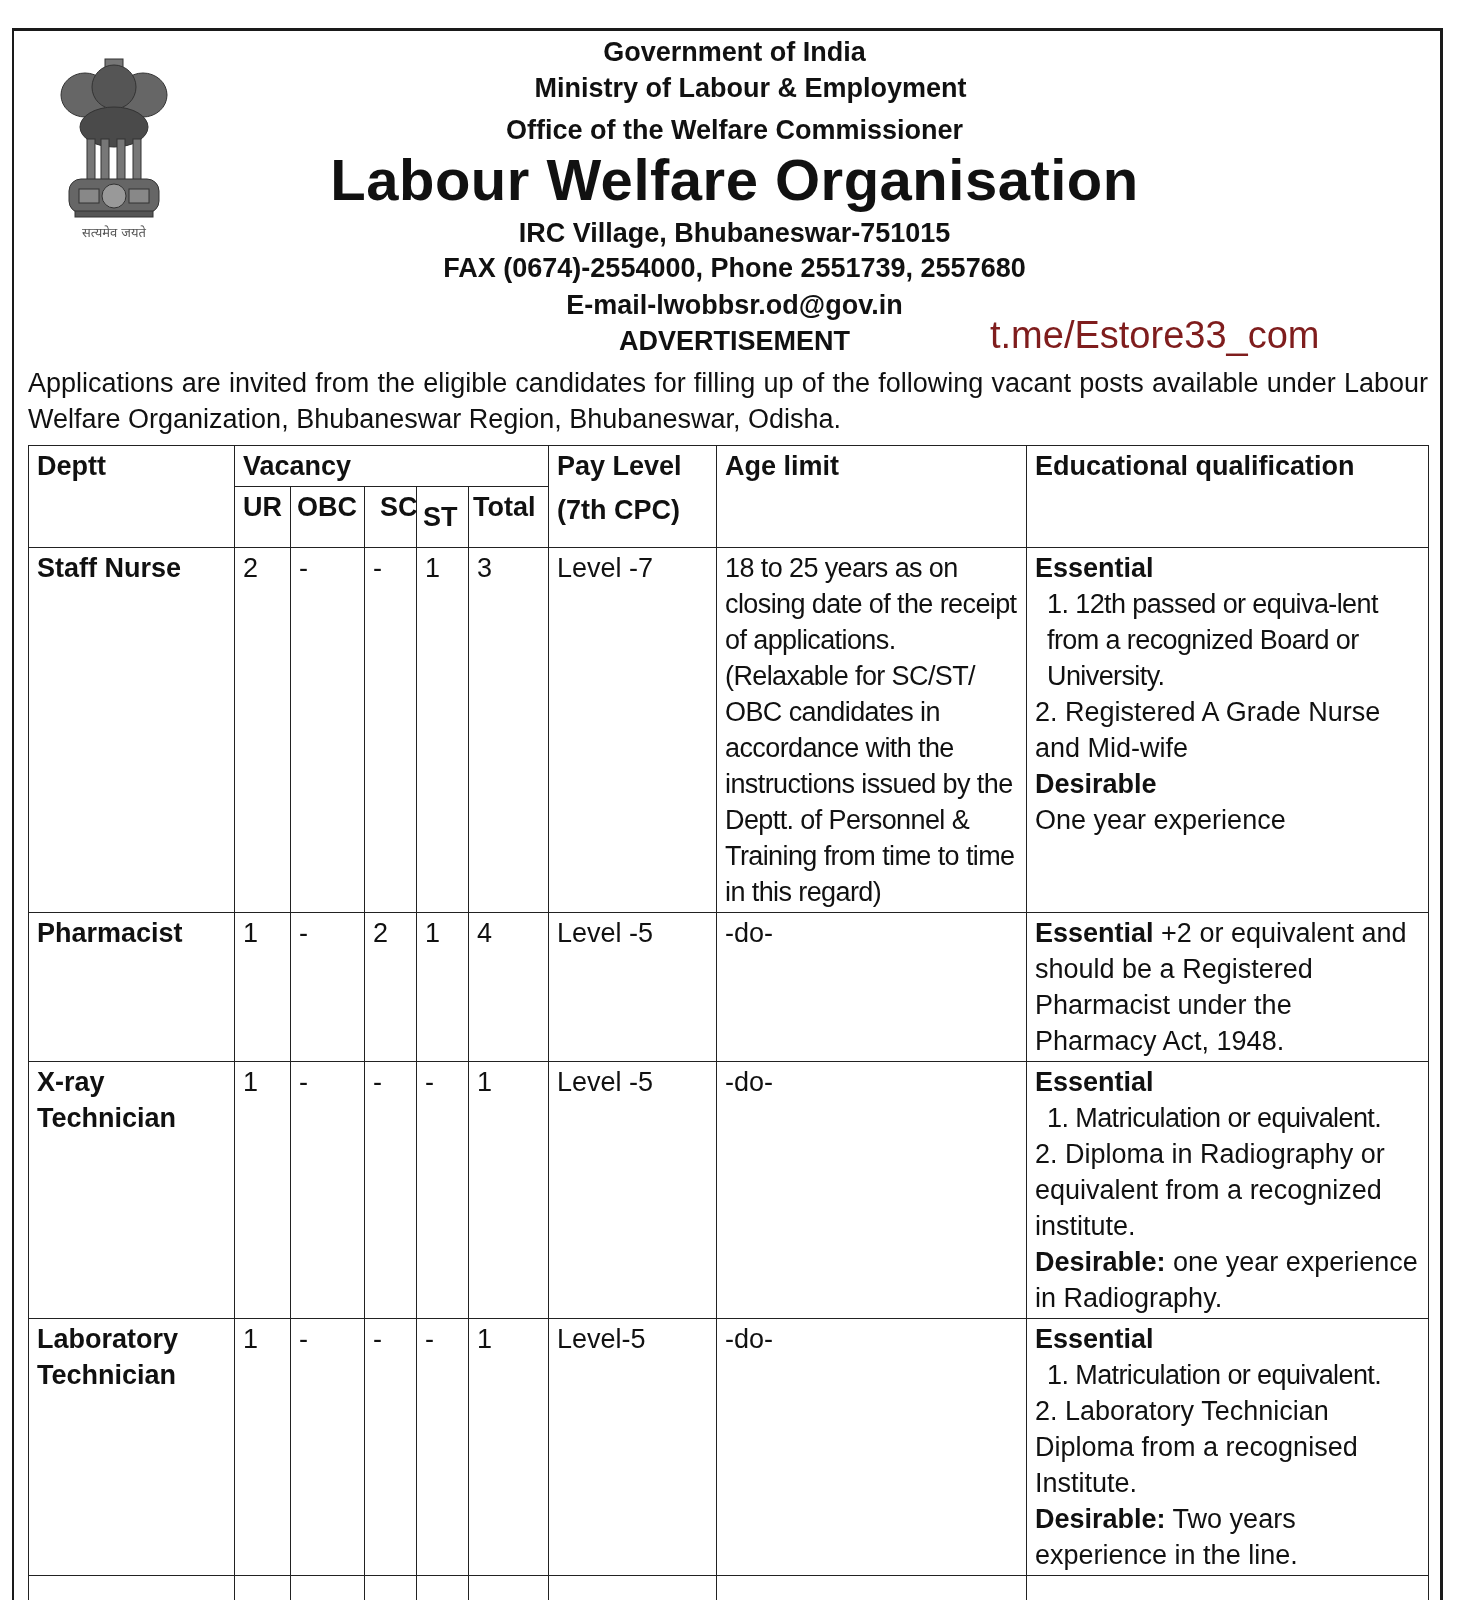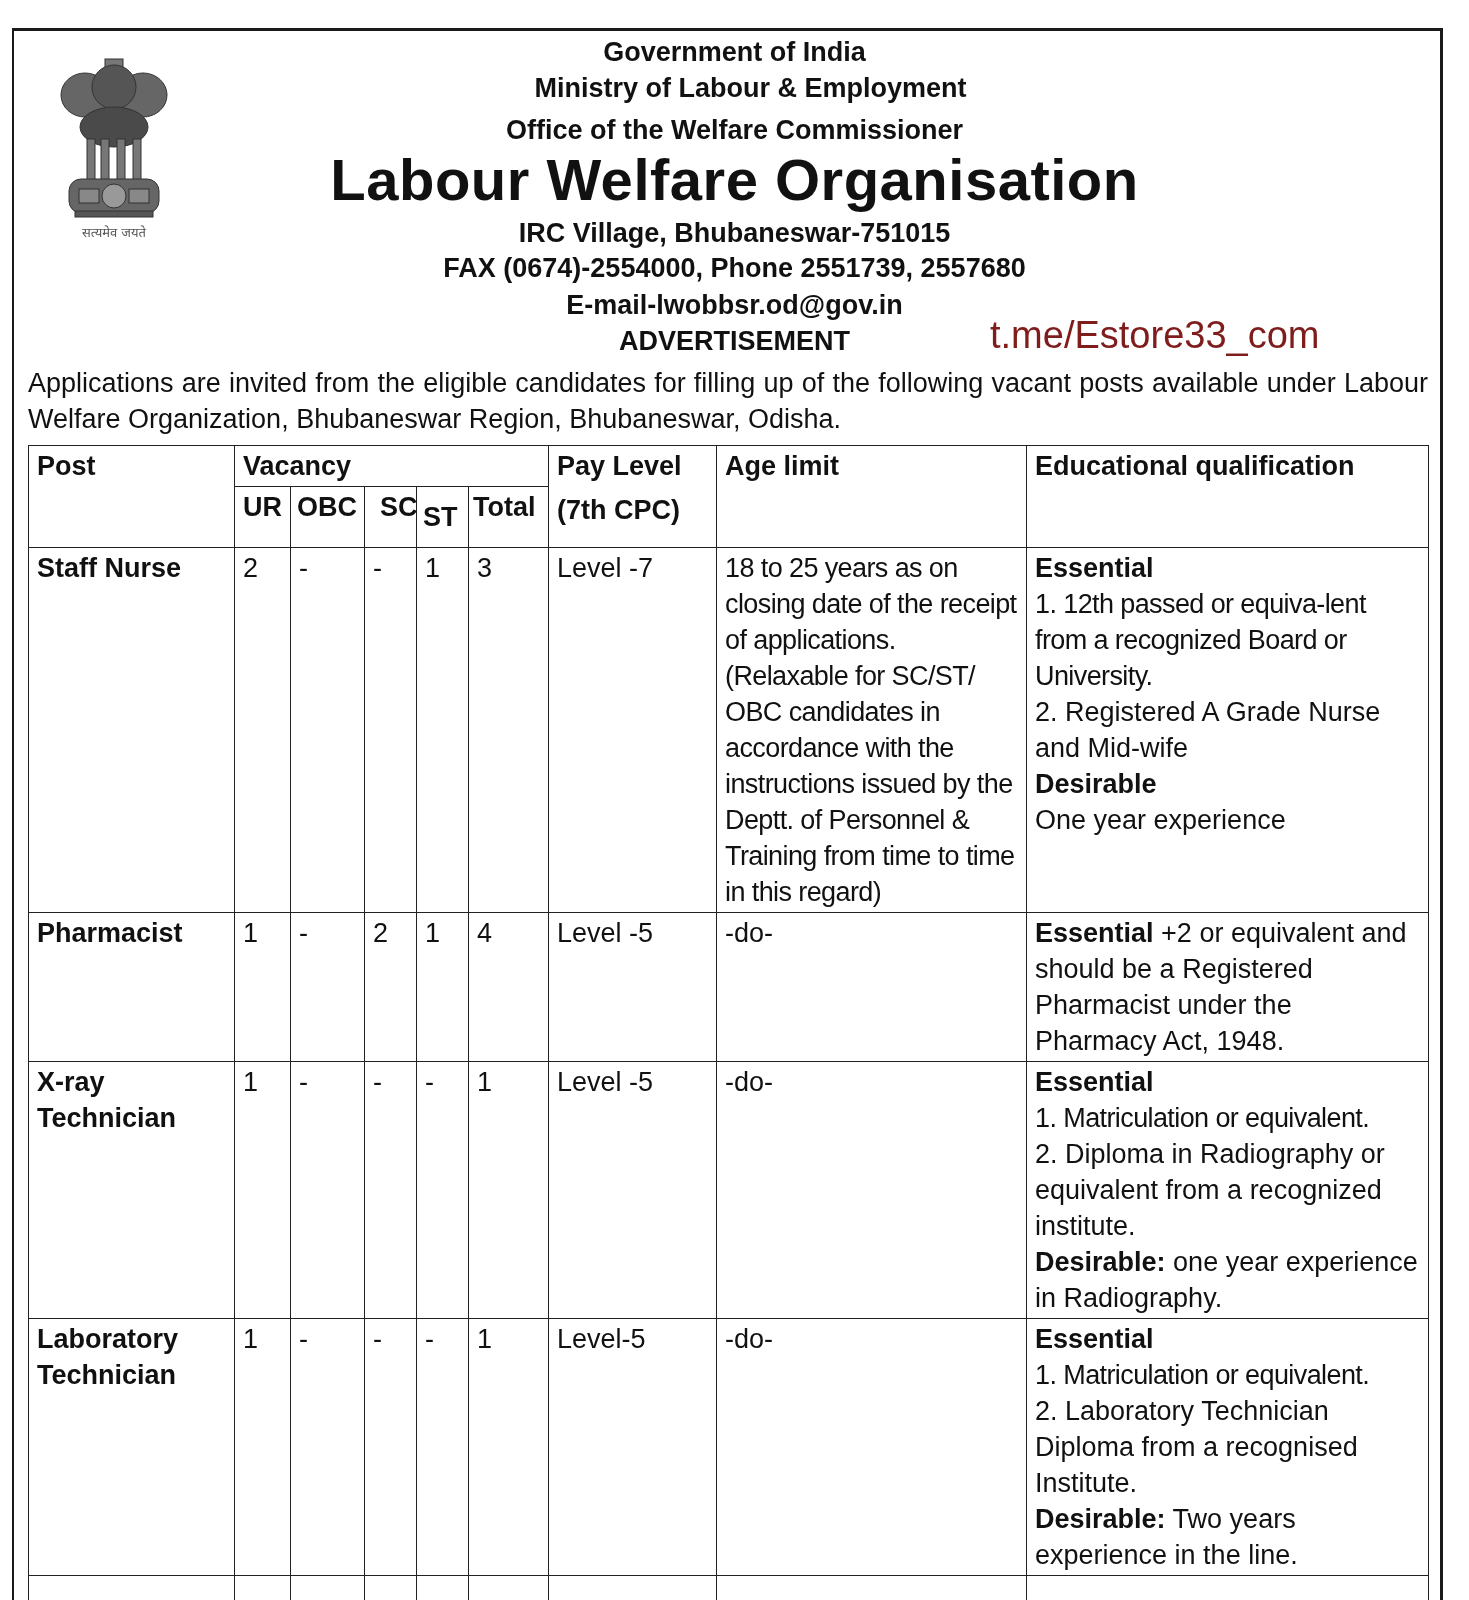--- a/index.html
+++ b/index.html
@@ -10,21 +10,21 @@
   .emblem { position: absolute; left: 55px; top: 55px; width: 118px; height: 190px; }
   .hdr { position: absolute; left: 0; width: 1469px; text-align: center; font-weight: bold; }
   .h-small { font-size: 27px; line-height: 36px; }
   .h-big { font-size: 58px; line-height: 70px; letter-spacing: 0.5px; }
   .watermark { position: absolute; left: 990px; top: 314px; font-size: 38px; color: #7f1d1d; font-weight: normal; }
   .intro { position: absolute; left: 28px; top: 365px; width: 1400px; font-size: 27px; line-height: 36px; text-align: justify; text-align-last: left; }
   table.posts { position: absolute; left: 28px; top: 445px; width: 1400px; border-collapse: collapse; table-layout: fixed; }
   table.posts td, table.posts th { border: 1.5px solid #222; vertical-align: top; padding: 2px 8px; font-size: 27px; line-height: 36px; text-align: left; }
   table.posts th { font-weight: bold; }
   .bold { font-weight: bold; }
-  .cond { letter-spacing: -0.6px; }
+  .cond { letter-spacing: -0.6px; margin-left: 12px; }
   .row-sep td { border-top: 3px solid #222; }
 </style>
 </head>
 <body>
 
 <div class="outer"></div>
 
 <div class="emblem">
   <svg width="118" height="190" viewBox="0 0 118 190">
     <g fill="#555" stroke="#333" stroke-width="1">
@@ -66,21 +66,21 @@
       <col style="width:74px">
       <col style="width:52px">
       <col style="width:52px">
       <col style="width:80px">
       <col style="width:168px">
       <col style="width:310px">
       <col style="width:402px">
   </colgroup>
   <tbody>
       <tr>
-    <th rowspan="2">Post</th>
+    <th rowspan="2">Deptt</th>
     <th colspan="5">Vacancy</th>
     <th rowspan="2">
           <div>Pay Level</div>
           <div style="margin-top:8px">(7th CPC)</div>
         </th>
     <th rowspan="2">Age limit</th>
     <th rowspan="2">Educational qualification</th>
   </tr>
   <tr>
     <th style="padding:2px 8px">UR</th>

